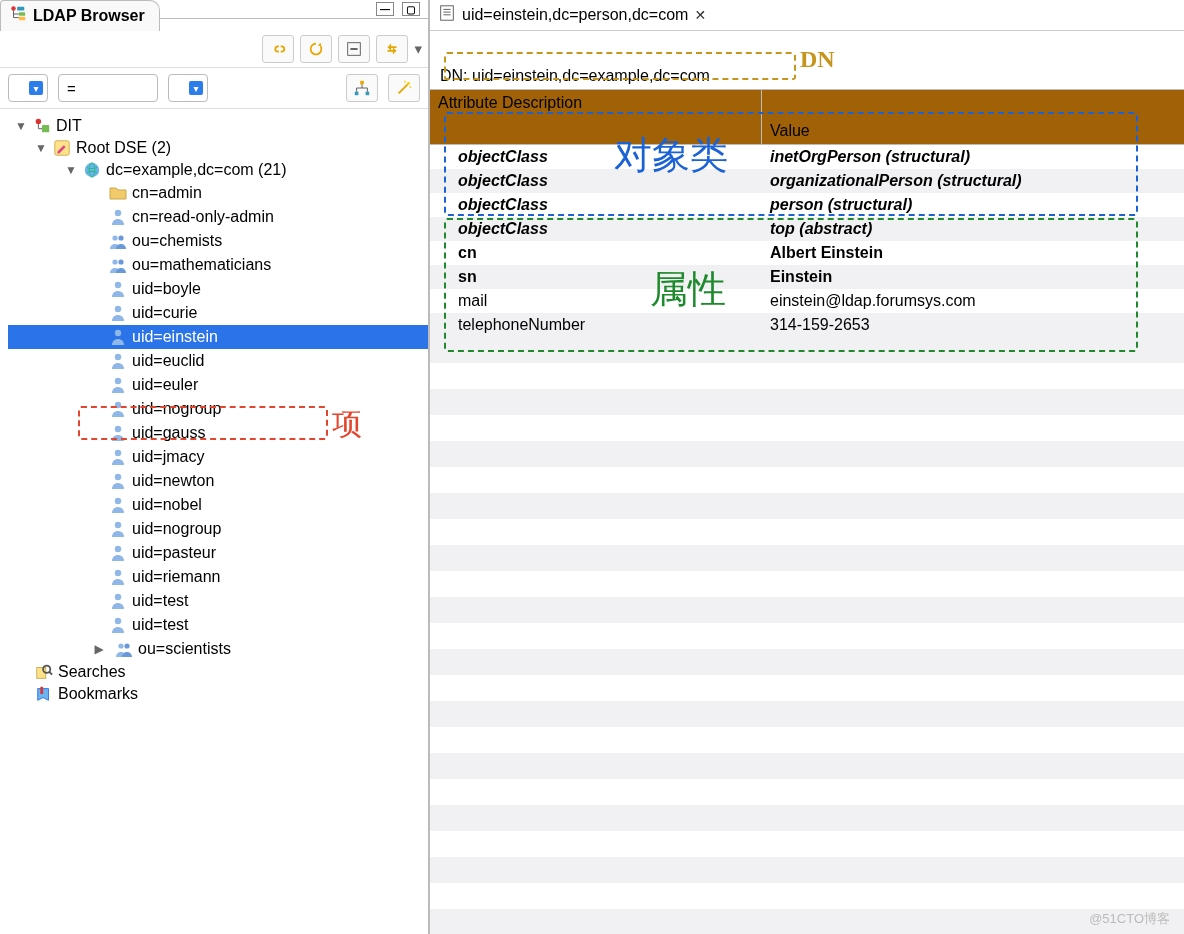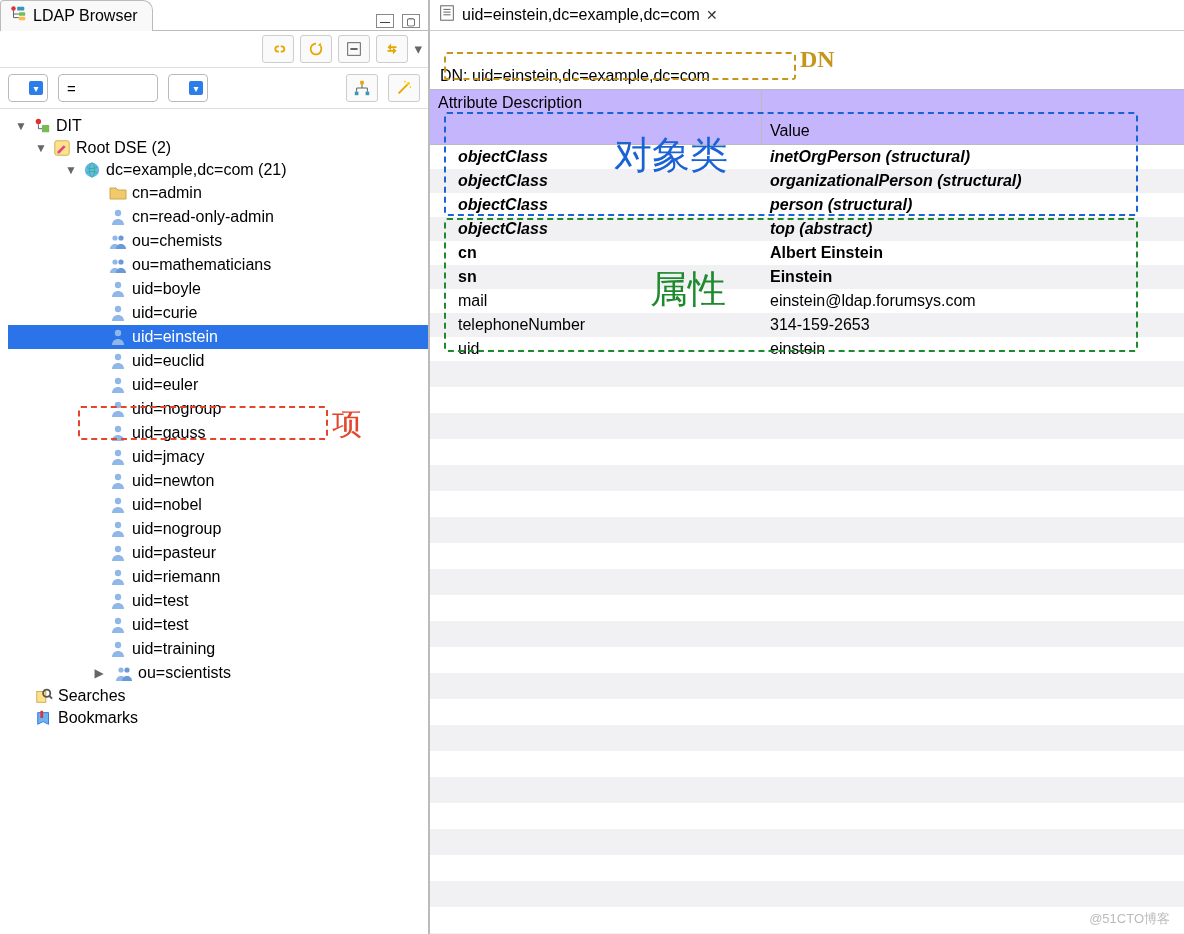--- a/index.html
+++ b/index.html
@@ -21,21 +21,21 @@
   }
   
   .left-panel {
     width: 430px;
     border-right: 2px solid #bbb;
     display: flex;
     flex-direction: column;
     background: #fff;
   }
   .left-header {
-    display:flex; align-items:flex-end;
+    display:flex; align-items:flex-start;font-weight:bold;
   }
   .tab {
     display:flex; align-items:center; gap:6px;
     padding:4px 14px 4px 8px;
     border:1px solid #bbb;
     border-bottom:none;
     border-radius:4px 10px 0 0;
     background:#f9f9f9;
     font-size:16px;
   }
@@ -67,21 +67,21 @@
   .annot.gold{color:#c6951c;font-family:"Comic Sans MS",cursive;font-weight:700;}
   .box-red{position:absolute;border:2px dashed #e4462d;border-radius:3px;pointer-events:none;}
   .box-gold{position:absolute;border:2px dashed #c6951c;border-radius:3px;pointer-events:none;}
   .box-blue{position:absolute;border:2px dashed #1a62d6;border-radius:3px;pointer-events:none;}
   .box-green{position:absolute;border:2px dashed #1f8a2d;border-radius:3px;pointer-events:none;}
   
   .right-panel{flex:1;display:flex;flex-direction:column;background:#fff;}
   .right-tabbar{display:flex;align-items:center;gap:6px;padding:4px 8px;border-bottom:1px solid #ccc;font-size:16px;}
   .right-tabbar .xclose{font-size:14px;color:#333;}
   .dn-row{padding:4px 10px;font-size:16px;margin-top:32px;}
-  .attr-header{display:flex;border-top:1px solid #bbb;border-bottom:1px solid #bbb;font-size:16px;background:#c4b5fd;}
+  .attr-header{display:flex;border-top:1px solid #bbb;border-bottom:1px solid #bbb;font-size:16px;background:#a16207;}
   .attr-header>div{padding:4px 8px;}
   .col-a{width:332px;border-right:1px solid #bbb;}
   .col-v{flex:1;margin-top:28px;}
   .rows{flex:1;overflow:auto;background:#fff;position:relative;}
   .row{display:flex;font-size:16px;}
   .row>div{padding:3px 8px 3px;}
   .row .ca{width:332px;padding-left:28px;}
   .row .cv{flex:1;}
   .row.alt{background:#f1f1f3;}
   .bold-italic{font-weight:700;font-style:italic;}
@@ -379,29 +379,20 @@
           <div class="tn indent-4">
             <span class="ico">
               <svg viewBox="0 0 20 20">
                 <circle cx="10" cy="6" r="3.2" fill="#8fb8e8"></circle>
                 <path d="M4 18c0-4 3-6 6-6s6 2 6 6z" fill="#8fb8e8"></path>
               </svg>
             </span>
             <span>uid=test</span>
           </div>
           <div class="tn indent-4">
-            <span class="ico">
-              <svg viewBox="0 0 20 20">
-                <circle cx="10" cy="6" r="3.2" fill="#8fb8e8"></circle>
-                <path d="M4 18c0-4 3-6 6-6s6 2 6 6z" fill="#8fb8e8"></path>
-              </svg>
-            </span>
-            <span>uid=training</span>
-          </div>
-          <div class="tn indent-4">
             <span class="disc" style="position:relative;left:-16px;margin-right:-12px;">▶</span>
             <span class="ico">
               <svg viewBox="0 0 20 20">
                 <circle cx="7" cy="7" r="2.6" fill="#8fb8e8"></circle>
                 <circle cx="13" cy="7" r="2.6" fill="#6a98d8"></circle>
                 <path d="M2 18c0-3 2.3-5 5-5s5 2 5 5z" fill="#8fb8e8"></path>
                 <path d="M8 18c0-3 2.3-5 5-5s5 2 5 5z" fill="#6a98d8"></path>
               </svg>
             </span>
             <span>ou=scientists</span>
@@ -431,21 +422,21 @@
   </div>
 
   <div class="right-panel">
     <div class="right-tabbar">
       <span><svg width="18" height="18" viewBox="0 0 20 20">
             <rect x="3" y="2" width="14" height="16" fill="#fff" stroke="#555"></rect>
             <line x1="6" y1="6" x2="14" y2="6" stroke="#555"></line>
             <line x1="6" y1="9" x2="14" y2="9" stroke="#555"></line>
             <line x1="6" y1="12" x2="14" y2="12" stroke="#555"></line>
           </svg></span>
-      <span>uid=einstein,dc=example,dc=com</span>
+      <span>uid=einstein,dc=person,dc=com</span>
       <span class="xclose">✕</span>
     </div>
     <div class="dn-row">
       <span>DN: uid=einstein,dc=example,dc=com</span>
     </div>
     <div class="attr-header">
       <div class="col-a">Attribute Description</div>
       <div class="col-v">Value</div>
     </div>
     <div class="rows" id="rows">
@@ -474,24 +465,20 @@
           <div class="cv bold">Einstein</div>
         </div>
         <div class="row">
           <div class="ca ">mail</div>
           <div class="cv ">einstein@ldap.forumsys.com</div>
         </div>
         <div class="row alt">
           <div class="ca ">telephoneNumber</div>
           <div class="cv ">314-159-2653</div>
         </div>
-        <div class="row">
-          <div class="ca ">uid</div>
-          <div class="cv ">einstein</div>
-        </div>
         <div class="row strut alt">
           <div class="ca"></div>
           <div class="cv"></div>
         </div>
         <div class="row strut">
           <div class="ca"></div>
           <div class="cv"></div>
         </div>
         <div class="row strut alt">
           <div class="ca"></div>

